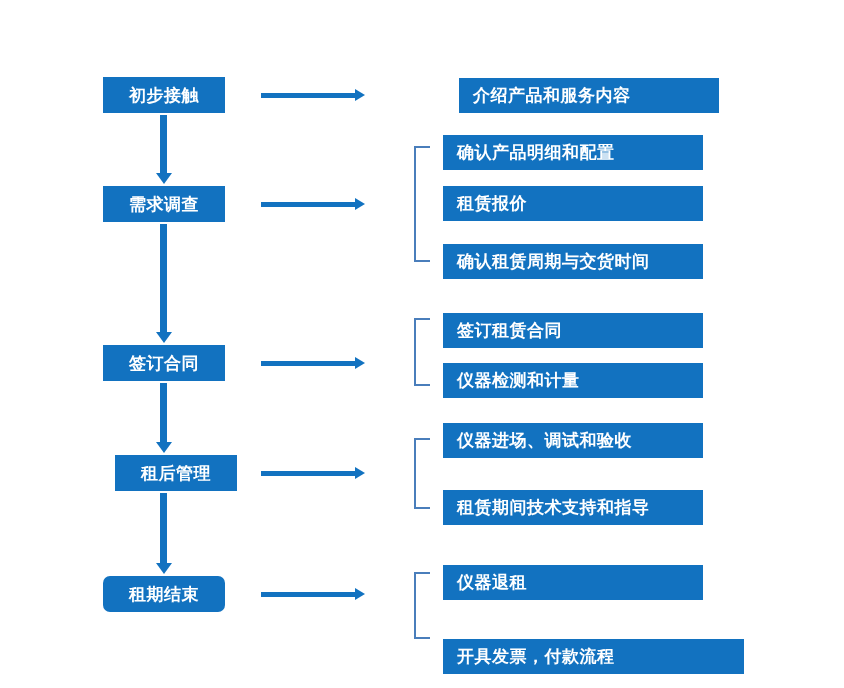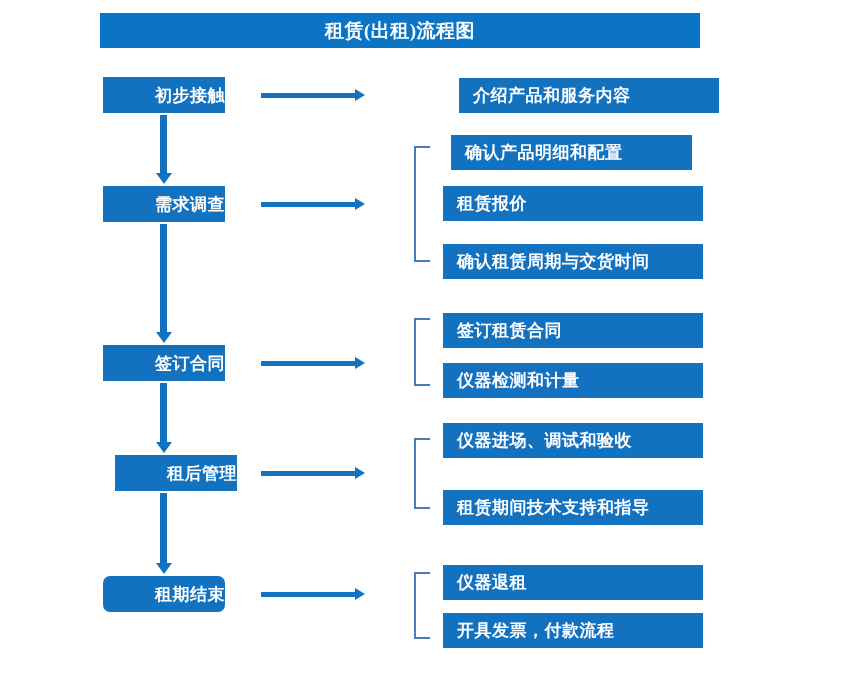--- a/index.html
+++ b/index.html
@@ -41,21 +41,21 @@
 
   
   .stage-box {
     position: absolute;
     width: 122px;
     height: 36px;
     background: #1272c0;
     color: #ffffff;
     display: flex;
     align-items: center;
-    justify-content: flex-end;
+    justify-content: center;
     font-size: 17px;
     font-weight: bold;
     letter-spacing: 0.5px;
     box-sizing: border-box;
   }
 
   
   .detail-box {
     position: absolute;
     height: 35px;
@@ -137,23 +137,20 @@
     background: #4a7ebb;
   }
   .bracket .tick.top { top: 0; }
   .bracket .tick.bottom { bottom: 0; }
 </style>
 </head>
 <body>
 
 <div id="canvas">
 
-  <div class="title-bar">
-    <span>租赁(出租)流程图</span>
-  </div>
 
   <div class="stage-box" style="left:103px; top:77px;">
     <span>初步接触</span>
   </div>
 
   <div class="stage-box" style="left:103px; top:186px;">
     <span>需求调查</span>
   </div>
 
   <div class="stage-box" style="left:103px; top:345px;">
@@ -234,21 +231,21 @@
   <div class="bracket" style="left:414px; top:572px; width:16px; height:67px;">
     <div class="spine"></div>
     <div class="tick top"></div>
     <div class="tick bottom"></div>
   </div>
 
   <div class="detail-box" style="left:459px; top:78px; width:260px;">
     <span>介绍产品和服务内容</span>
   </div>
 
-  <div class="detail-box" style="left:443px; top:135px; width:241px;margin-left:8px;">
+  <div class="detail-box" style="left:443px; top:135px; width:260px;">
     <span>确认产品明细和配置</span>
   </div>
 
   <div class="detail-box" style="left:443px; top:186px; width:260px;">
     <span>租赁报价</span>
   </div>
 
   <div class="detail-box" style="left:443px; top:244px; width:260px;align-items:center;">
     <span>确认租赁周期与交货时间</span>
   </div>
@@ -266,17 +263,17 @@
   </div>
 
   <div class="detail-box" style="left:443px; top:490px; width:260px;">
     <span>租赁期间技术支持和指导</span>
   </div>
 
   <div class="detail-box" style="left:443px; top:565px; width:260px;">
     <span>仪器退租</span>
   </div>
 
-  <div class="detail-box" style="left:443px; top:613px; width:260px;">
+  <div class="detail-box" style="left:443px; top:639px; width:301px;">
     <span>开具发票，付款流程</span>
   </div>
 
 </div>
 
 </body></html>

